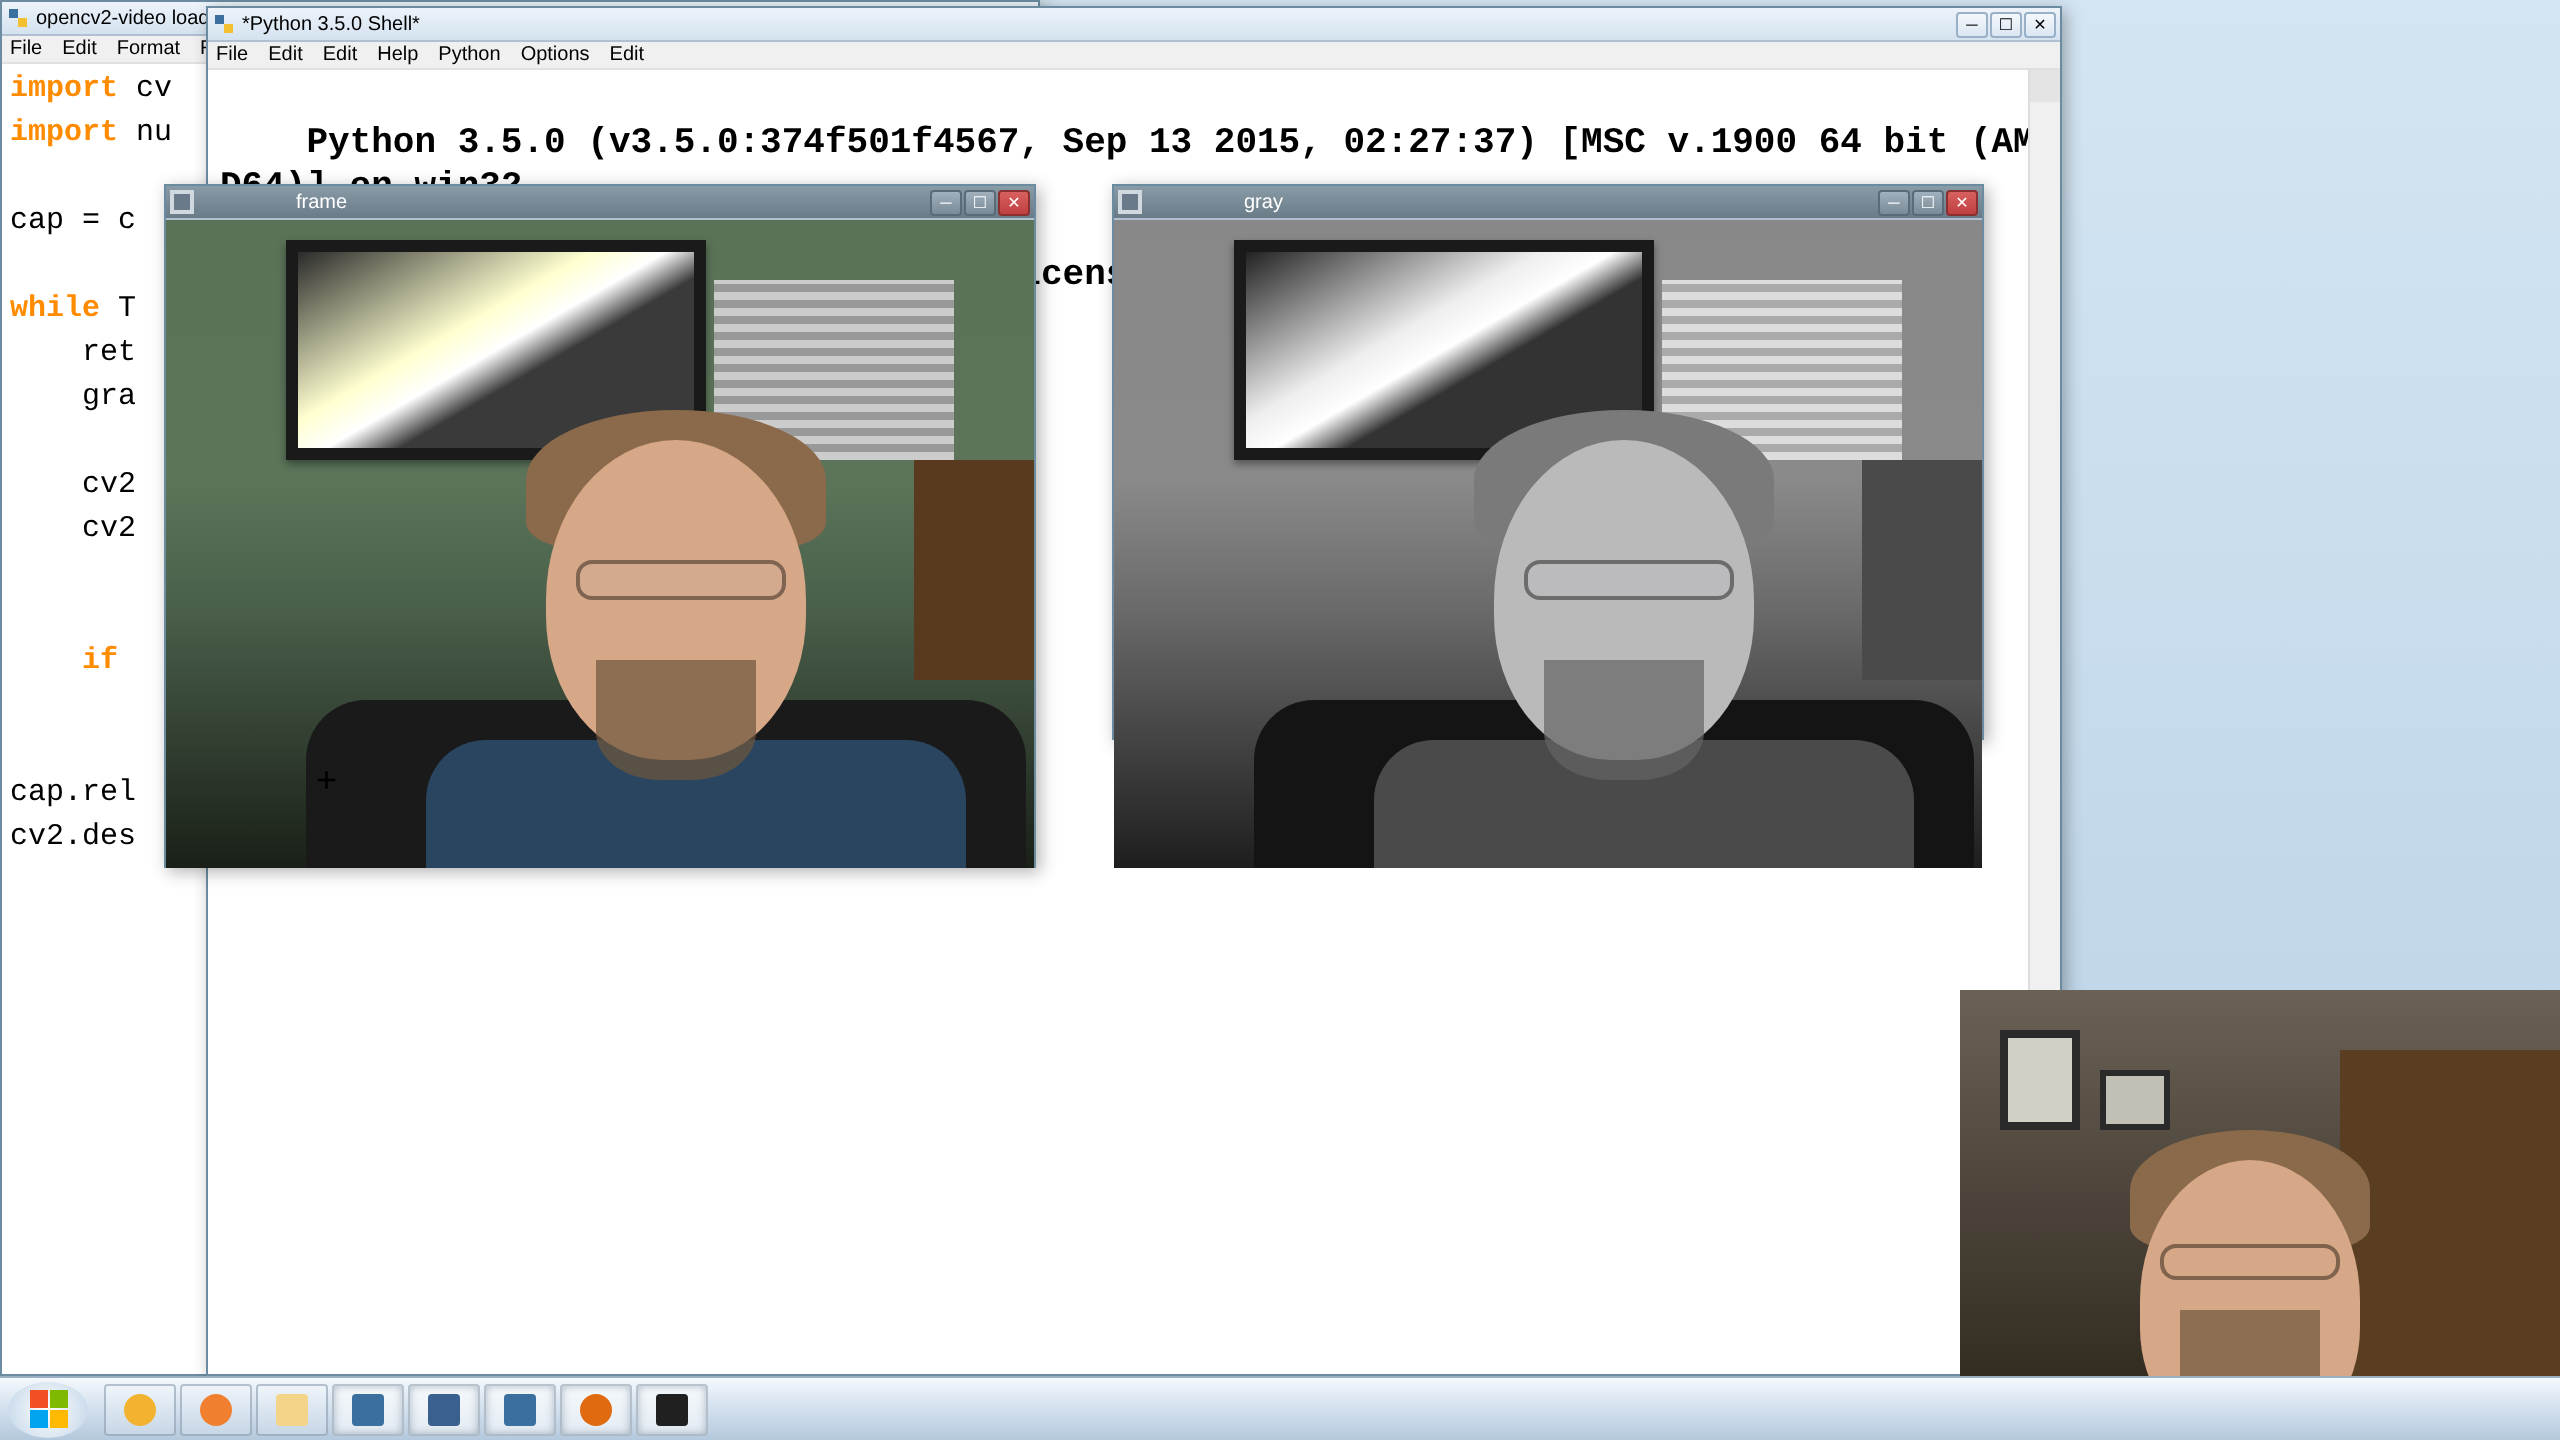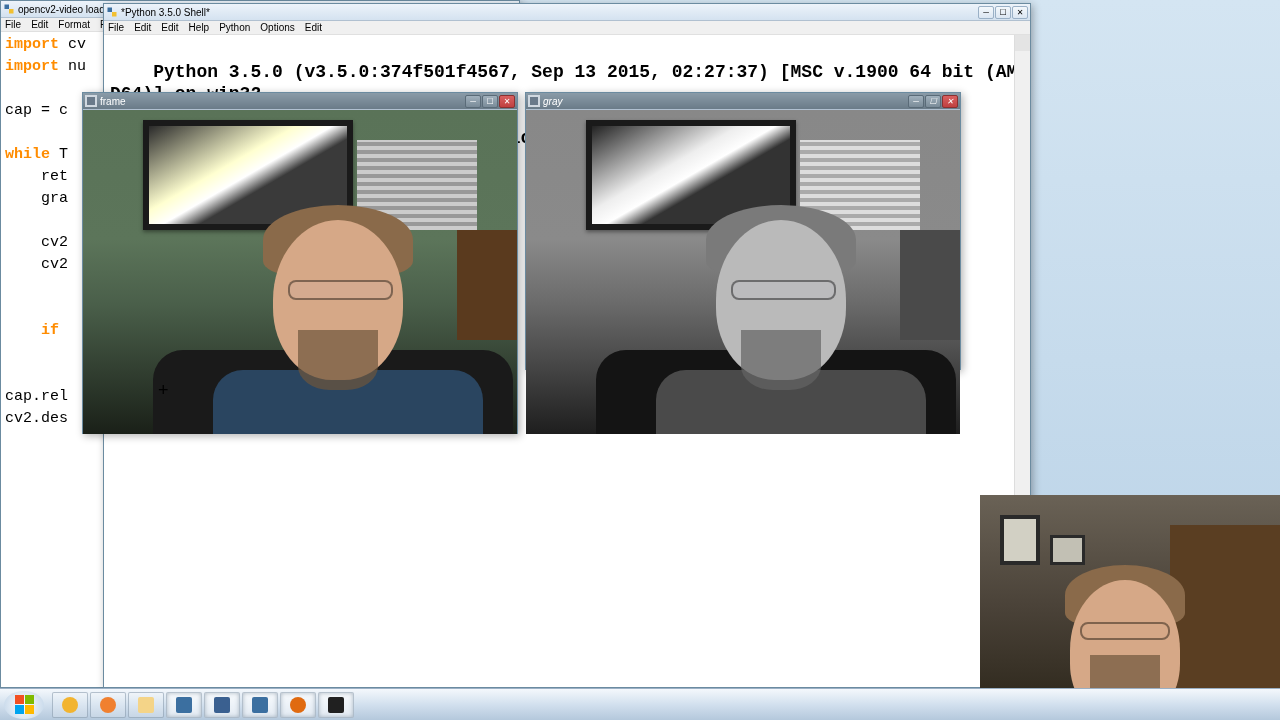--- a/index.html
+++ b/index.html
@@ -4,21 +4,21 @@
 <style>
 * { margin:0; padding:0; box-sizing:border-box; }
 body { font-family:"Segoe UI",Tahoma,sans-serif; width:1280px; height:720px; background:linear-gradient(to bottom,#d4e5f2,#b8d1e6); overflow:hidden; position:relative; }
 .window { position:absolute; background:#fff; border:1px solid #6b8ba0; box-shadow:2px 2px 8px rgba(0,0,0,.3); }
 .titlebar { height:17px; background:linear-gradient(to bottom,#edf3fa,#d4e2f0); border-bottom:1px solid #b0c0d0; display:flex; align-items:center; padding:0 2px; font-size:10px; }
 .titlebar .icon { width:12px; height:12px; margin-right:3px; flex-shrink:0; }
 .titlebar .title { flex:1; white-space:nowrap; overflow:hidden; }
 .ctrls { display:flex; gap:1px; }
 .ctrl { width:16px; height:13px; background:linear-gradient(to bottom,#f4f8fc,#dbe6f2); border:1px solid #9ab0c6; border-radius:2px; display:flex; align-items:center; justify-content:center; font-size:8px; cursor:pointer; }
 .ctrl.close { background:linear-gradient(to bottom,#e8a0a0,#d07070); }
-.darktitle { background:linear-gradient(to bottom,#8a9ba8,#6a7b88); color:#fff; }
+.darktitle { background:linear-gradient(to bottom,#8a9ba8,#6a7b88); color:#fff;gap:48px; }
 .darktitle .ctrl { background:linear-gradient(to bottom,#a0b0bc,#7a8b98); border-color:#5a6b78; }
 .darktitle .ctrl.close { background:linear-gradient(to bottom,#d96060,#c04040); border-color:#8a3030; }
 .menubar { height:14px; background:#f0f0f0; font-size:10px; display:flex; align-items:center; padding:0 4px; gap:10px; border-bottom:1px solid #e0e0e0; }
 .menubar span { cursor:pointer; }
 .code { font-family:"Courier New",monospace; font-size:15px; line-height:22px; white-space:pre; padding:2px 4px; overflow:hidden; }
 .shelltext { font-family:"Courier New",monospace; font-size:18px; font-weight:bold; line-height:22px; padding:4px 6px; white-space:pre-wrap; word-break:break-all; }
 .kw { color:#ff8c00; font-weight:bold; }
 .img-area { position:relative; overflow:hidden; }
 
 .frame-color { background:linear-gradient(180deg,#5a7358 0%,#5c755a 40%,#4a5f4a 60%,#1a2018 100%); }
@@ -148,21 +148,21 @@
     <div class="chair"></div>
     <div class="body"></div>
     <div class="hair"></div>
     <div class="head"></div>
     <div class="glasses"></div>
     <div class="beard"></div>
     <div class="pointer" style="left:75px; top:270px;">+</div>
   </div>
 </div>
 
-<div class="window" style="left:525px; top:92px; width:436px; height:278px;font-style:italic;">
+<div class="window" style="left:556px; top:92px; width:436px; height:278px;">
   <div class="titlebar darktitle">
     <span class="icon">
       <svg viewBox="0 0 12 12">
           <rect width="12" height="12" fill="#d0d8e0"></rect>
           <rect x="2" y="2" width="8" height="8" fill="#6a7a8a"></rect>
         </svg>
     </span>
     <span class="title">gray</span>
     <div class="ctrls">
       <div class="ctrl">─</div>

